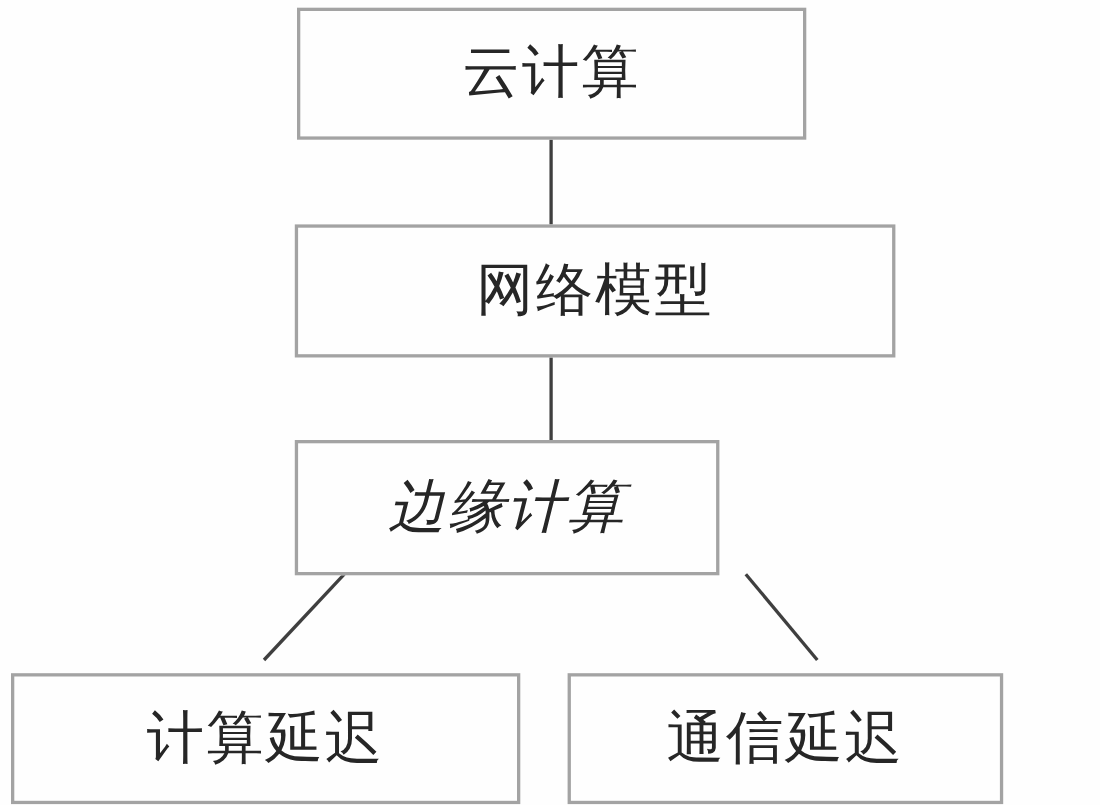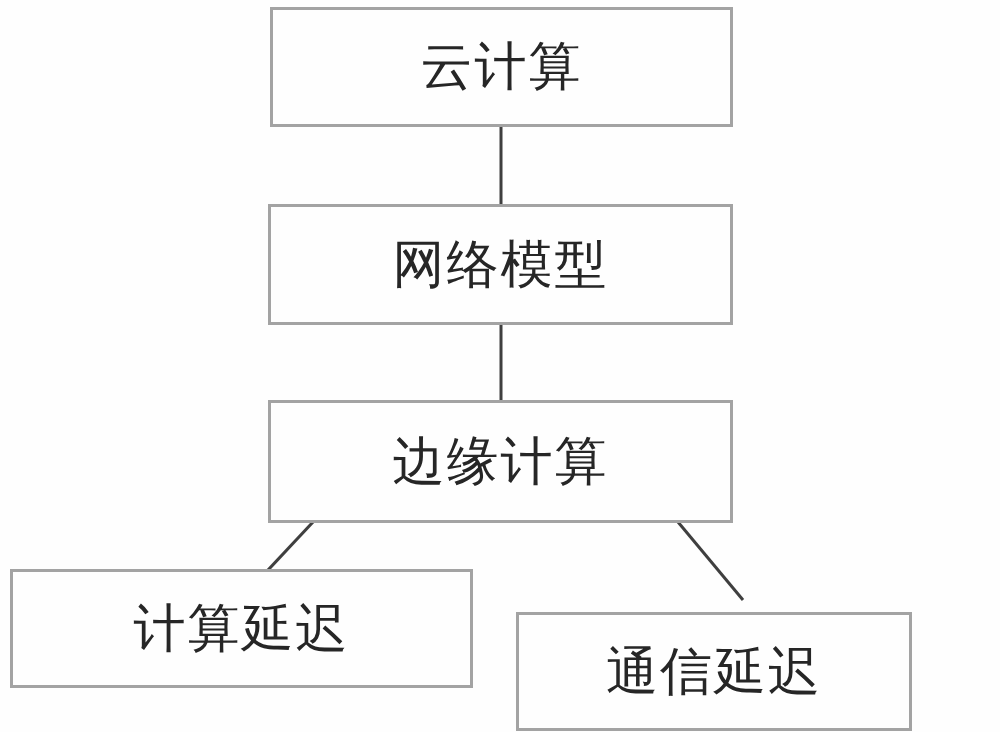--- a/index.html
+++ b/index.html
@@ -36,23 +36,23 @@
     justify-content: center;
   }
   .node span {
     font-size: 52px;
     color: #262626;
     letter-spacing: 2px;
     white-space: nowrap;
     line-height: 1;
   }
   .node-cloud        { left: 270px; top: 7px;   width: 463px; height: 120px; }
-  .node-network      { left: 268px; top: 204px; width: 465px; height: 121px; text-align: right; }
-  .node-edge         { left: 268px; top: 400px; width: 465px; height: 123px; }
-  .node-compute-delay{ left: 10px;  top: 569px; width: 463px; height: 119px; }
+  .node-network      { left: 268px; top: 204px; width: 546px; height: 121px; text-align: right; }
+  .node-edge         { left: 268px; top: 400px; width: 386px; height: 123px; font-style: italic; }
+  .node-compute-delay{ left: 10px;  top: 612px; width: 463px; height: 119px; }
   .node-comm-delay   { left: 516px; top: 599px; width: 396px; height: 119px; margin-top: 13px; }
 </style>
 </head>
 <body>
 
 <div class="canvas">
 
   <svg class="connectors" viewBox="0 0 1000 732" xmlns="http://www.w3.org/2000/svg">
     <line x1="501" y1="125" x2="501" y2="206"></line>
     <line x1="501" y1="322" x2="501" y2="402"></line>

